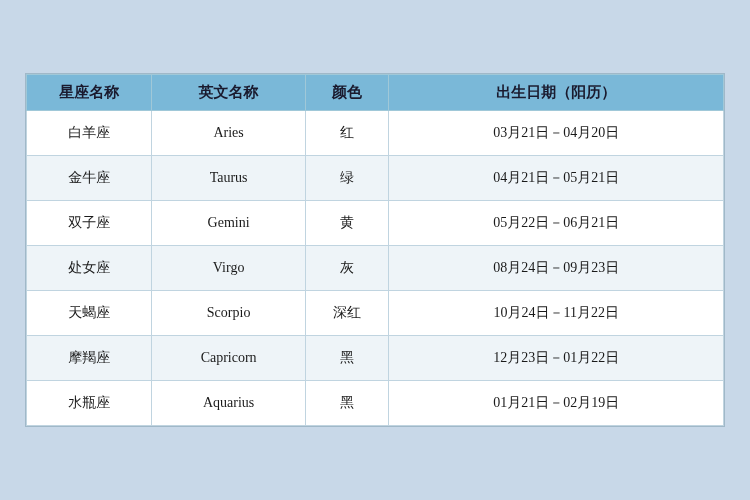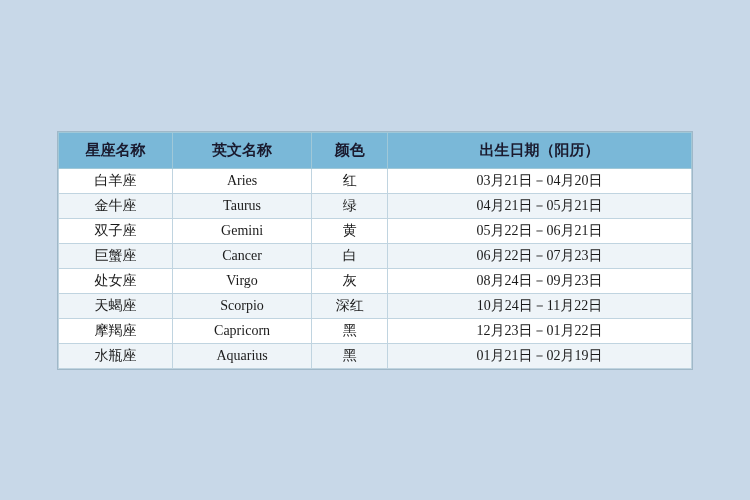--- a/index.html
+++ b/index.html
@@ -11,21 +11,21 @@
       display: flex;
       align-items: center;
       justify-content: center;
       font-family: "SimSun", "宋体", serif;
       font-size: 15px;
     }
 
     .table-container {
       background-color: #4d7c0f;
       border: 1px solid #a0b8c8;
-      width: 636px;
+      width: 700px;
     }
 
     table {
       width: 100%;
       border-collapse: collapse;
     }
 
     thead tr {
       background-color: #7ab8d8;
     }
@@ -41,21 +41,21 @@
 
     tbody tr {
       background-color: #ffffff;
     }
 
     tbody tr:nth-child(even) {
       background-color: #eef4f8;
     }
 
     tbody td {
-      padding: 3px 12px;
+      padding: 13px 12px;
       border: 1px solid #c0d4e0;
       text-align: center;
       color: #1a1a1a;
       font-size: 14px;
     }
 
     .col-chinese { width: 18%; }
     .col-english { width: 22%; }
     .col-color   { width: 12%; text-align: center; }
     .col-date    { width: 48%; }
@@ -86,26 +86,20 @@
           <td>绿</td>
           <td>04月21日－05月21日</td>
         </tr>
         <tr>
           <td>双子座</td>
           <td>Gemini</td>
           <td>黄</td>
           <td>05月22日－06月21日</td>
         </tr>
         <tr>
-          <td>巨蟹座</td>
-          <td>Cancer</td>
-          <td>白</td>
-          <td>06月22日－07月23日</td>
-        </tr>
-        <tr>
           <td>处女座</td>
           <td>Virgo</td>
           <td>灰</td>
           <td>08月24日－09月23日</td>
         </tr>
         <tr>
           <td>天蝎座</td>
           <td>Scorpio</td>
           <td>深红</td>
           <td>10月24日－11月22日</td>

